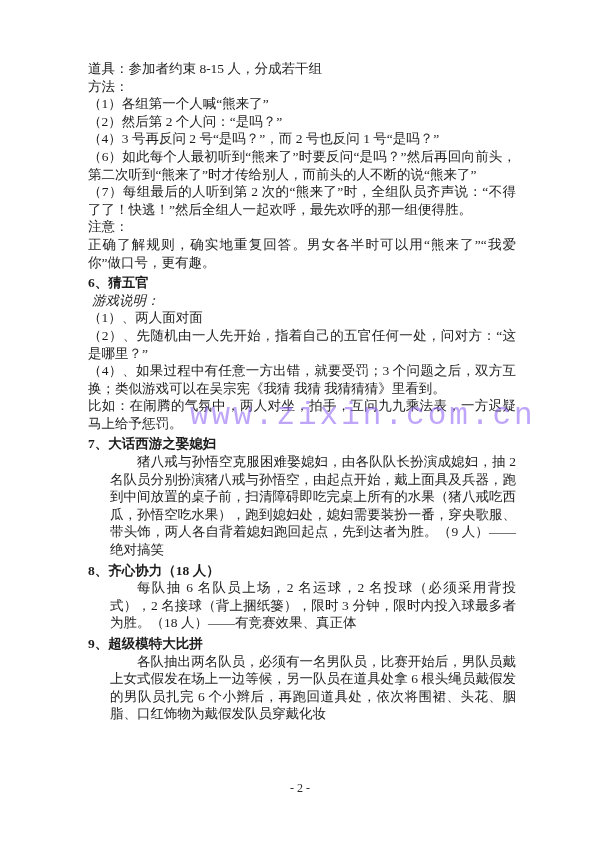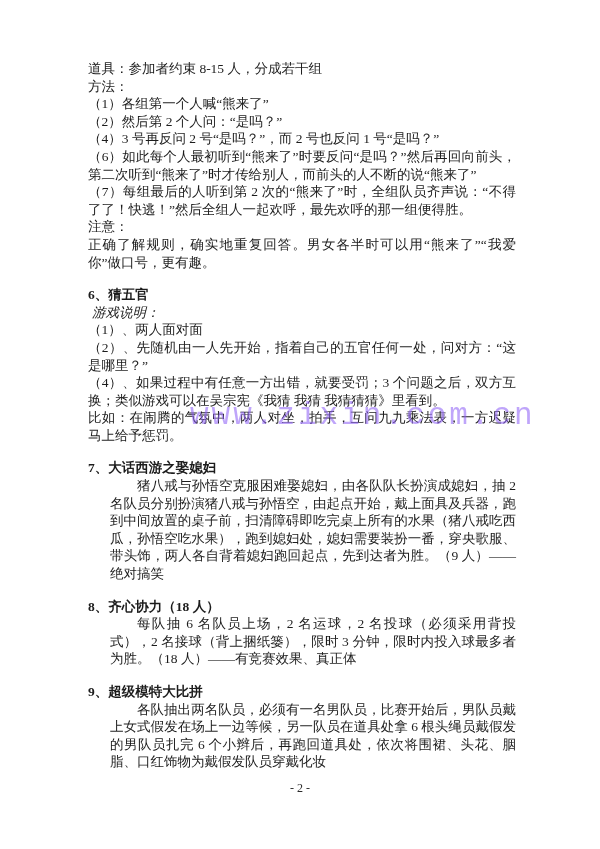--- a/index.html
+++ b/index.html
@@ -30,21 +30,21 @@
     line-height: 17.6px;
     color: #1c1c1c;
     text-align: justify;
   }
   .content p {
     margin: 0;
     padding: 0;
   }
   p.heading {
     font-weight: bold;
-    margin-top: 15px;
+    margin-top: 3px;
   }
   p.indent {
     text-indent: 2em;
     margin-left: 22px;
   }
   p.shift {
     padding-left: 0.3em;
     font-style: italic;
   }
   .watermark {

